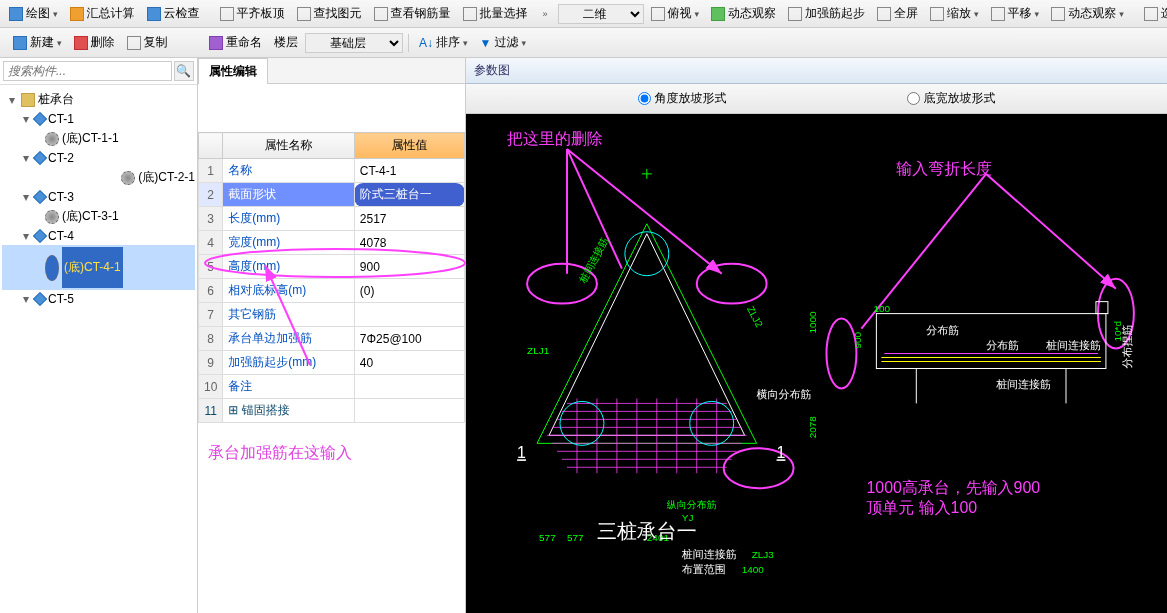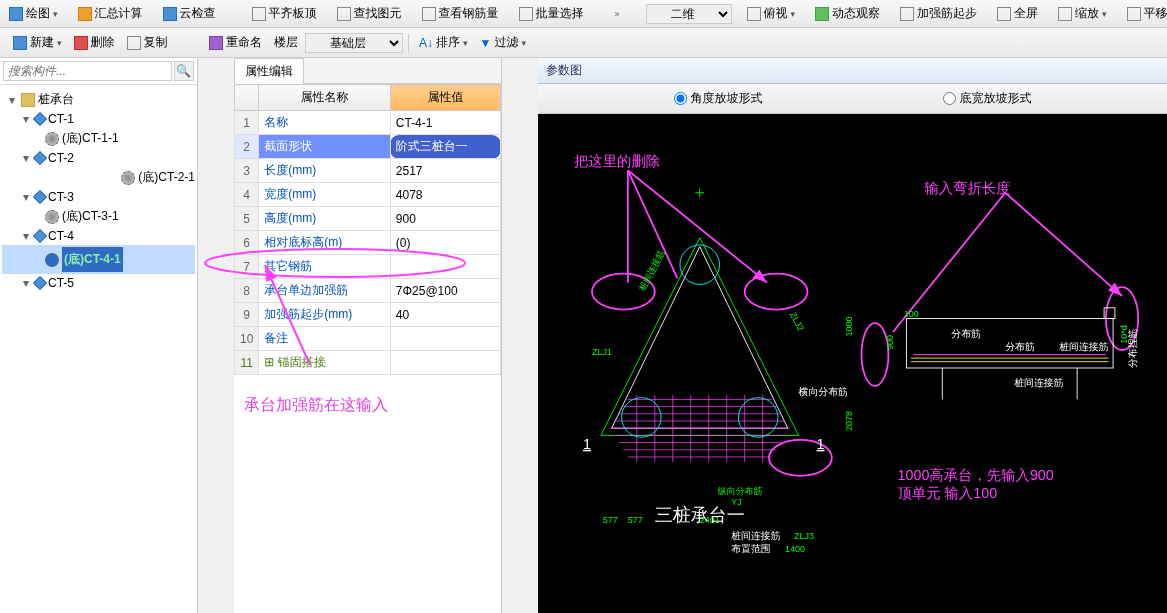--- a/index.html
+++ b/index.html
@@ -1,54 +1,54 @@
 <!DOCTYPE html>
 <html><head>
 <meta charset="utf-8">
 <style>
 * { margin: 0; padding: 0; box-sizing: border-box; font-family: "Microsoft YaHei", Arial, sans-serif; font-size: 12px; }
 body { background: #f0f0f0; width: 1167px; height: 613px; overflow: hidden; }
-.toolbar { display: flex; align-items: center; background: linear-gradient(#f8f8f8, #e8e8e8); border-bottom: 1px solid #ccc; height: 28px; padding: 0 4px; gap: 10px; }
+.toolbar { display: flex; align-items: center; background: linear-gradient(#f8f8f8, #e8e8e8); border-bottom: 1px solid #ccc; height: 28px; padding: 0 4px; gap: 2px; }
 .tb-item { display: flex; align-items: center; padding: 2px 5px; cursor: pointer; white-space: nowrap; gap: 3px; }
 .tb-sep { width: 1px; height: 18px; background: #ccc; margin: 0 3px; }
 .icon-sq { width: 14px; height: 14px; border: 1px solid #888; display: inline-block; }
 .icon-sq.blue { background: #4a90d9; border-color: #2a70b9; }
 .icon-sq.orange { background: #f0a030; border-color: #d08010; }
 .icon-sq.green { background: #60c060; border-color: #40a040; }
 .icon-sq.purple { background: #a060d0; border-color: #8040b0; }
 .icon-sq.red { background: #e05050; border-color: #c03030; }
 .dd-arrow { font-size: 9px; color: #555; }
 .toolbar2 { display: flex; align-items: center; background: linear-gradient(#f8f8f8, #e8e8e8); border-bottom: 1px solid #ccc; height: 30px; padding: 0 4px; gap: 2px; }
-.main { display: flex; height: 555px; gap: 36px; }
+.main { display: flex; height: 555px; }
 .left-panel { width: 198px; background: #fff; border-right: 1px solid #ccc; display: flex; flex-direction: column; }
 .search-box { display: flex; padding: 3px; border-bottom: 1px solid #ddd; }
 .search-box input { flex: 1; border: 1px solid #ccc; padding: 2px 4px; color: #999; font-style: italic; }
 .search-btn { width: 20px; height: 20px; border: 1px solid #ccc; background: #f0f0f0; margin-left: 2px; display: flex; align-items: center; justify-content: center; cursor: pointer; }
 .tree { padding: 4px 2px; overflow: auto; }
 .tree-node { display: flex; align-items: center; padding: 2px 0; cursor: pointer; white-space: nowrap; }
 .tree-toggle { width: 12px; text-align: center; color: #666; }
 .tree-icon { width: 14px; height: 14px; margin: 0 3px; display: inline-block; }
 .tree-icon.folder { background: #e0c060; border: 1px solid #c0a040; }
 .tree-icon.gear { background: radial-gradient(#888, #ccc); border-radius: 50%; border: 1px dashed #666; }
 .tree-icon.diamond { transform: rotate(45deg); background: #4a90d9; border: 1px solid #2a70b9; width: 10px; height: 10px; }
 .tree-node.selected { background: #bfdbff; }
-.tree-node.selected span { background: #316ac5; color: #86efac; padding: 4px 2px; font-weight: bold; }
+.tree-node.selected span { background: #316ac5; color: #fde047; padding: 12px 2px; }
 .mid-panel { width: 268px; background: #fff; border-right: 1px solid #ccc; display: flex; flex-direction: column; }
 .tab-hdr { display: flex; border-bottom: 1px solid #ccc; background: #f4f4f4; }
-.tab { padding: 4px 10px; border: 1px solid #ccc; border-bottom: none; background: #fff; margin-bottom: -1px; }
-.prop-table { width: 100%; border-collapse: collapse; }
+.tab { padding: 4px 10px; border: 1px solid #ccc; border-bottom: none; background: #fff; margin-bottom: -1px; font-weight: bold; }
+.prop-table { width: 100%; border-collapse: collapse; margin-top: 48px; }
 .prop-table th { background: linear-gradient(#fafafa, #ececec); border: 1px solid #ccc; padding: 4px; font-weight: normal; text-align: center; }
 .prop-table th.val-col { background: linear-gradient(#ffd090, #ffb860); }
 .prop-table td { border: 1px solid #ddd; padding: 3px 5px; }
 .prop-table td.rownum { background: #f0f0f0; text-align: center; color: #666; width: 24px; }
 .prop-table td.name { color: #0050c0; }
 .prop-table tr.hl td { background: #e0e8ff; }
 .prop-table tr.hl td.name { background: #7090ff; color: #fff; }
 .prop-table tr.hl td.val { background: #4060d0; color: #fff; border-radius: 9px; }
-.prop-table tr.disabled td { color: #4d7c0f; }
+.prop-table tr.disabled td { color: #0c4a6e; }
 .annot { color: #e040e0; font-size: 16px; padding: 20px 10px; }
 .right-panel { flex: 1; display: flex; flex-direction: column; background: #fff; }
 .param-title { background: linear-gradient(#f4f8fc, #dce8f4); padding: 4px 8px; border-bottom: 1px solid #b0c0d0; color: #336; }
 .radio-row { display: flex; justify-content: center; gap: 180px; padding: 6px; background: linear-gradient(#f8f8f8, #e8e8e8); border-bottom: 1px solid #ccc; }
 .radio-opt { display: flex; align-items: center; gap: 4px; cursor: pointer; }
 .viewer { flex: 1; background: #000; position: relative; overflow: hidden; }
 .viewer-svg { width: 100%; height: 100%; }
 .magenta-text { fill: #ff40ff; font-size: 16px; }
 .magenta-stroke { stroke: #ff40ff; stroke-width: 2; fill: none; }
 .green-stroke { stroke: #00ff00; stroke-width: 1; fill: none; }

